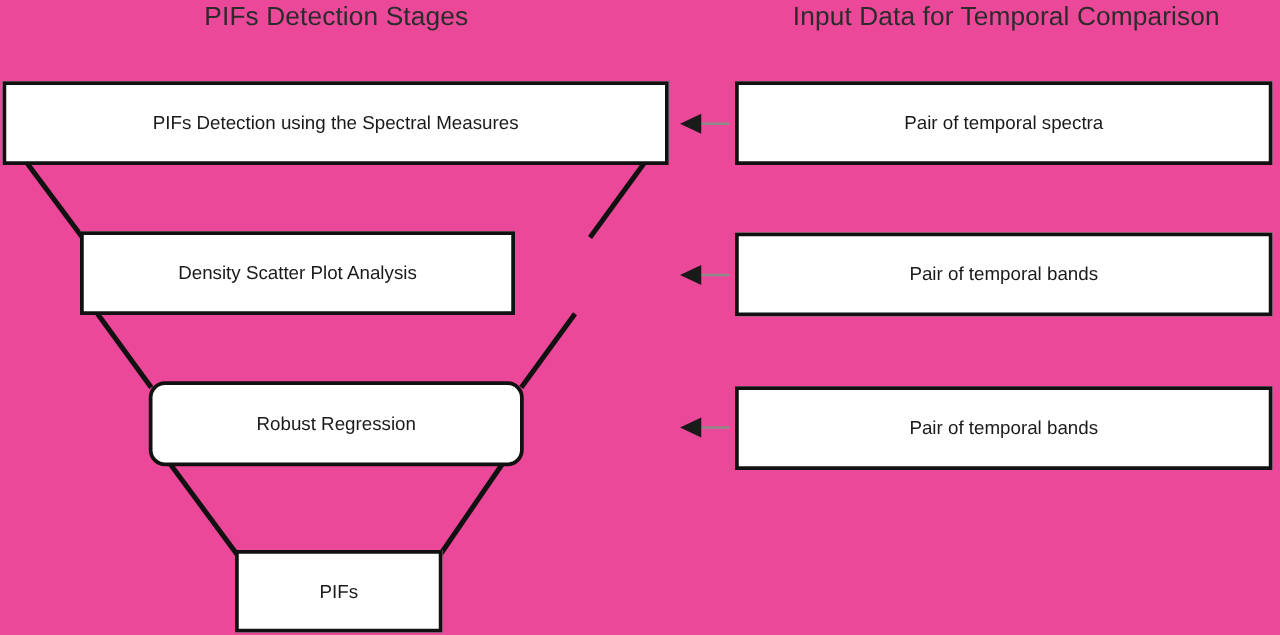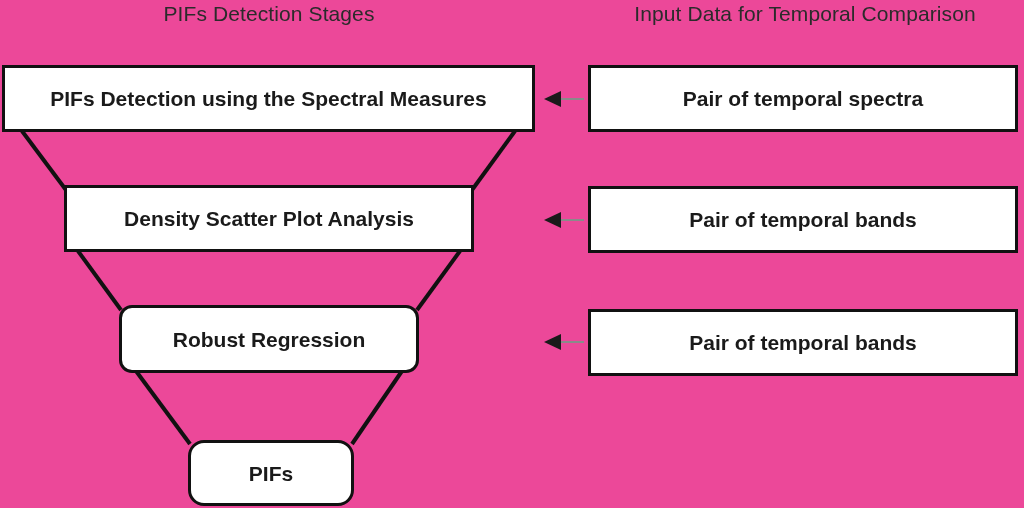--- a/index.html
+++ b/index.html
@@ -37,32 +37,32 @@
     position: absolute;
     box-sizing: border-box;
     background: #ffffff;
     border: 3px solid #111111;
     display: flex;
     align-items: center;
     justify-content: center;
     z-index: 3;
   }
   .flow-box .box-label {
-    font-size: 21px;
-    font-weight: 700;
+    font-size: 15px;
+    font-weight: 400;
     color: #1a1a1a;
     white-space: nowrap;
     line-height: 1;
   }
 
   
   #stage-box-1 { left: 2px;   top: 65px;  width: 533px; height: 67px; }
-  #stage-box-2 { left: 64px;  top: 185px; width: 410px; height: 67px; }
+  #stage-box-2 { left: 64px;  top: 185px; width: 348px; height: 67px; }
   #stage-box-3 { left: 119px; top: 305px; width: 300px; height: 68px; border-radius: 13px; }
-  #stage-box-4 { left: 188px; top: 440px; width: 166px; height: 66px; border-radius: 16px; }
+  #stage-box-4 { left: 188px; top: 440px; width: 166px; height: 66px; }
 
   
   #input-box-1 { left: 588px; top: 65px;  width: 430px; height: 67px; }
   #input-box-2 { left: 588px; top: 186px; width: 430px; height: 67px; }
   #input-box-3 { left: 588px; top: 309px; width: 430px; height: 67px; }
 
   #funnel-lines {
     position: absolute;
     left: 0;
     top: 0;

